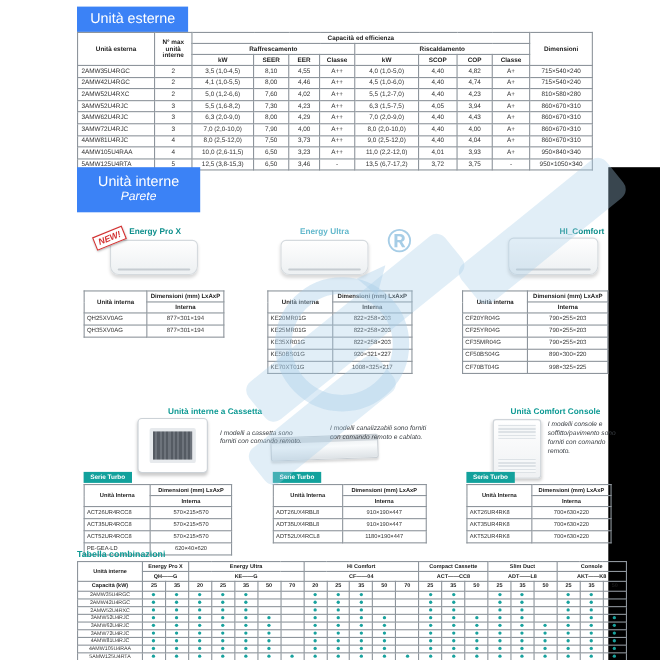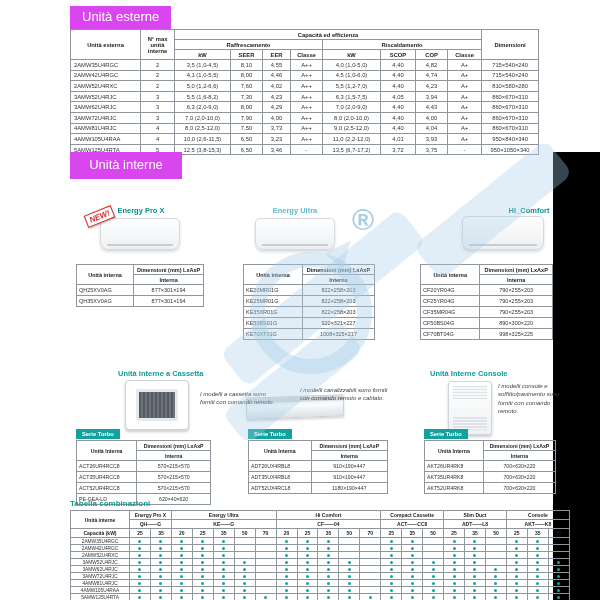--- a/index.html
+++ b/index.html
@@ -1,25 +1,25 @@
 <!DOCTYPE html>
 <html><head>
 <meta charset="utf-8">
 <style>
   html,body{margin:0;padding:0;background:#fff;}
   body{width:600px;height:600px;position:relative;overflow:hidden;
        font-family:"Liberation Sans",sans-serif;color:#222;}
   .page{position:absolute;inset:0;background:#fff;}
 
   
-  .badge{position:absolute;background:#d946ef;color:#fff;z-index:2;}
+  .badge{position:absolute;background:#3b82f6;color:#fff;z-index:2;}
   .badge1{left:70px;top:6px;font-size:13px;padding:3px 12px 5px;}
   .badge2{left:70px;top:152px;width:112px;text-align:center;padding:5px 0 6px;font-size:13px;line-height:1.25;}
   .badge2 .sub{font-style:italic;font-size:11px;display:block;}
-  .sec-title{position:absolute;font-weight:bold;font-size:7.5px;color:#0E9A94;z-index:2;}
+  .sec-title{position:absolute;font-weight:bold;font-size:7.5px;color:#0E9A94;text-align:center;z-index:2;}
   .wall-title{position:absolute;font-weight:bold;font-size:7.5px;color:#0E8F8C;text-align:center;z-index:2;}
   .wall-title.light{color:#62B8CC;}
   .combo-title{position:absolute;left:70px;top:499px;color:#0E9A94;font-weight:bold;font-size:8px;z-index:2;text-align:center;}
   .serie{position:absolute;background:#12A19C;color:#fff;font-size:5.8px;font-weight:bold;padding:1.5px 6px 2px;z-index:2;}
 
   
   table{border-collapse:collapse;position:absolute;z-index:2;background:rgba(255,255,255,0);}
   th,td{border:1px solid #8e959c;text-align:center;vertical-align:middle;}
   th{font-weight:bold;color:#1c1c1c;}
   td{color:#333;}
@@ -251,20 +251,21 @@
           <td>3,72</td>
           <td>3,75</td>
           <td>-</td>
           <td>950×1050×340</td>
         </tr>
       </tbody>
   </table>
 
   <div class="badge badge2">
     <span>Unità interne</span>
+    <span class="sub">Parete</span>
   </div>
 
   <div class="wall-title" style="left:81px;top:206px;width:120px">Energy Pro X</div>
   <div class="wall-title light" style="left:235px;top:206px;width:120px">Energy Ultra</div>
   <div class="wall-title" style="left:469px;top:206px;width:120px">HI_Comfort</div>
 
   <div class="ac-wall img1">
     <div class="vent"></div>
     <div class="new-badge">NEW!</div>
   </div>
@@ -371,21 +372,21 @@
           <td>890×300×220</td>
         </tr>
         <tr>
           <td>CF70BT04G</td>
           <td>998×325×225</td>
         </tr>
       </tbody>
   </table>
 
   <div class="sec-title" style="left:118px;top:369px;width:155px">Unità interne a Cassetta</div>
-  <div class="sec-title" style="left:430px;top:369px;width:150px">Unità Interne Console</div>
+  <div class="sec-title" style="left:430px;top:369px;width:150px">Unità Comfort Console</div>
 
   <div class="cassette">
       <div class="panel"></div>
     </div>
   <div class="duct"></div>
   <div class="console"></div>
 
   <div class="desc d1">I modelli a cassetta sono forniti con comando remoto.</div>
   <div class="desc d2">I modelli canalizzabili sono forniti con comando remoto e cablato.</div>
   <div class="desc d3">I modelli console e soffitto/pavimento sono forniti con comando remoto.</div>

